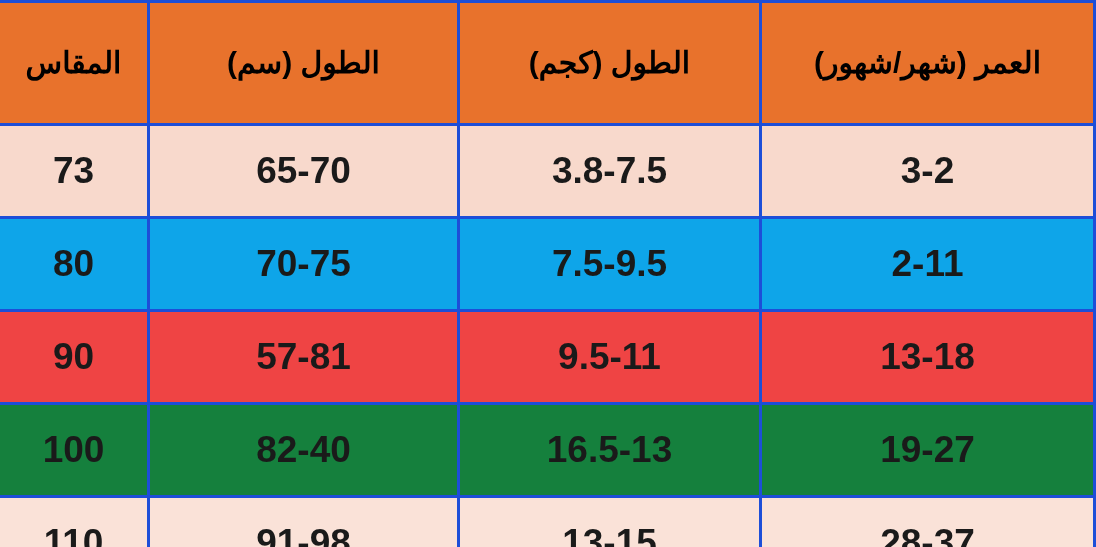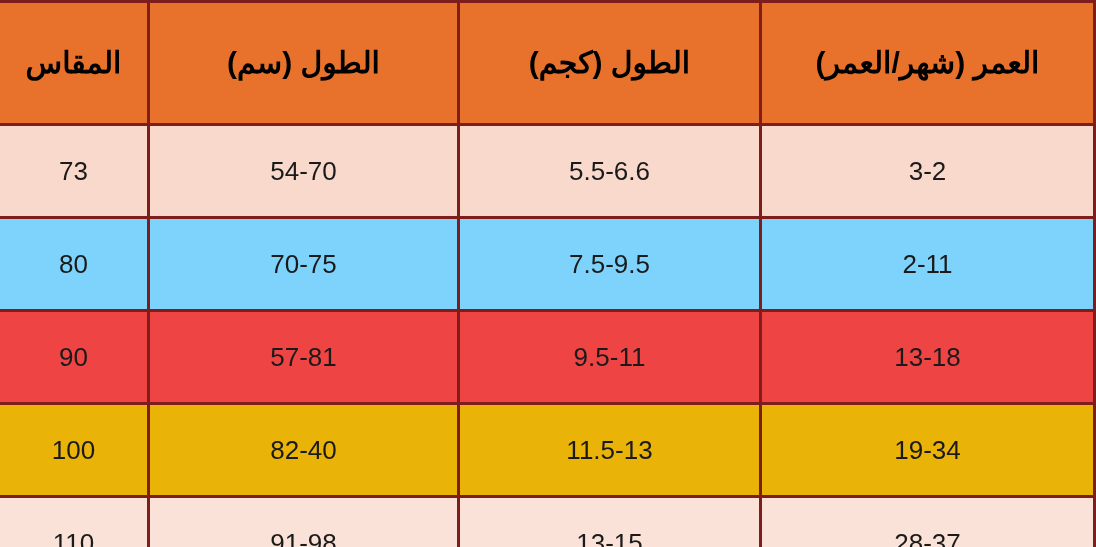--- a/index.html
+++ b/index.html
@@ -24,56 +24,56 @@
     table-layout: fixed;
     direction: rtl;
   }
   table.size-table col.c-size  { width: 150px; }
   table.size-table col.c-len   { width: 310px; }
   table.size-table col.c-weight{ width: 302px; }
   table.size-table col.c-age   { width: 334px; }
 
   table.size-table th,
   table.size-table td {
-    border: 3px solid #7f1d1d;
+    border: 3px solid #1d4ed8;
     text-align: center;
     vertical-align: middle;
     padding: 0;
   }
   table.size-table thead th {
     background: #e8722c;
     color: #000000;
     font-weight: bold;
     font-size: 30px;
     height: 112px;
     line-height: 1.25;
     padding: 4px 8px;
   }
   table.size-table tbody td {
     background: #f9dcd0;
     color: #1a1a1a;
-    font-weight: normal;
-    font-size: 26px;
+    font-weight: bold;
+    font-size: 37px;
     height: 90px;
     margin-top: 44px;
   }
   table.size-table tbody tr:nth-child(even) td {
     background: #fbe9e2;
   }
   table.size-table tbody tr:first-child td {
     background: #f8d9cc;
   }
   table.size-table tbody tr:nth-child(2) td {
-    background: #7dd3fc;
+    background: #0ea5e9;
   }
   table.size-table tbody tr:nth-child(3) td {
     background: #ef4444;
   }
   table.size-table tbody tr:nth-child(4) td {
-    background: #eab308;
+    background: #15803d;
   }
   table.size-table tbody tr:nth-child(5) td {
     background: #fae2d8;
   }
   .cell-text {
     display: block;
     direction: ltr;
     unicode-bidi: isolate;
   }
   th .cell-text {
@@ -87,43 +87,43 @@
   <table class="size-table">
     <colgroup>
       <col class="c-age">
       <col class="c-weight">
       <col class="c-len">
       <col class="c-size">
     </colgroup>
     <thead>
       <tr>
         <th>
-          <span class="cell-text">العمر (شهر/العمر)</span>
+          <span class="cell-text">العمر (شهر/شهور)</span>
         </th>
         <th>
           <span class="cell-text">الطول (كجم)</span>
         </th>
         <th>
           <span class="cell-text">الطول (سم)</span>
         </th>
         <th>
           <span class="cell-text">المقاس</span>
         </th>
       </tr>
     </thead>
     <tbody>
       <tr>
         <td>
             <span class="cell-text">3-2</span>
           </td>
         <td>
-            <span class="cell-text">5.5-6.6</span>
+            <span class="cell-text">3.8-7.5</span>
           </td>
         <td>
-            <span class="cell-text">54-70</span>
+            <span class="cell-text">65-70</span>
           </td>
         <td>
             <span class="cell-text">73</span>
           </td>
       </tr>
       <tr>
         <td>
             <span class="cell-text">2-11</span>
           </td>
         <td>
@@ -145,24 +145,24 @@
           </td>
         <td>
             <span class="cell-text">57-81</span>
           </td>
         <td>
             <span class="cell-text">90</span>
           </td>
       </tr>
       <tr>
         <td>
-            <span class="cell-text">19-34</span>
+            <span class="cell-text">19-27</span>
           </td>
         <td>
-            <span class="cell-text">11.5-13</span>
+            <span class="cell-text">16.5-13</span>
           </td>
         <td>
             <span class="cell-text">82-40</span>
           </td>
         <td>
             <span class="cell-text">100</span>
           </td>
       </tr>
       <tr>
         <td>

